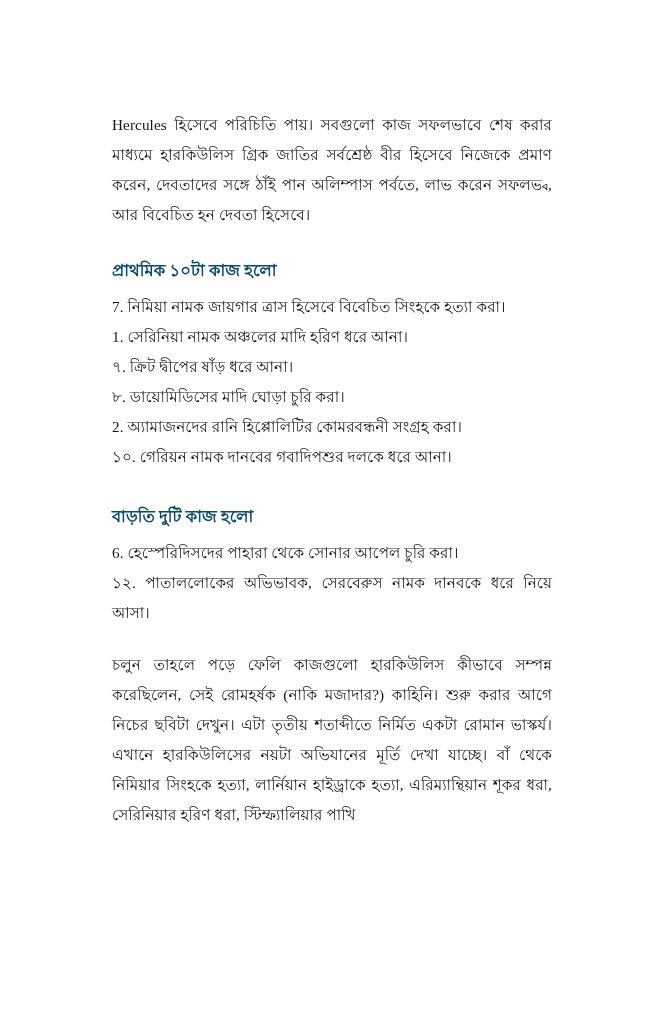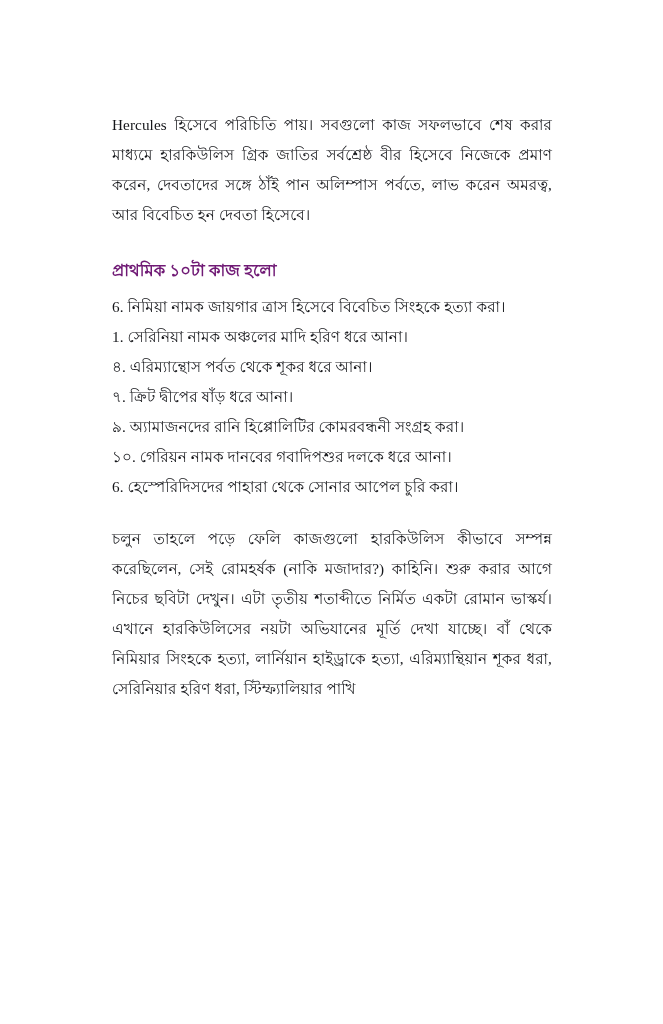--- a/index.html
+++ b/index.html
@@ -37,21 +37,21 @@
     letter-spacing: 0.1px;
   }
   .para-intro {
     margin-bottom: 0;
   }
   .section-heading {
     margin: 0;
     font-size: 16.4px;
     line-height: 30px;
     font-weight: bold;
-    color: #701a75;
+    color: #0c4a6e;
     letter-spacing: 0.1px;
     text-align: left;
   }
   .heading-primary {
     padding-top: 26px;
     padding-bottom: 6px;
   }
   .heading-secondary {
     padding-top: 30px;
     padding-bottom: 6px;
@@ -77,34 +77,36 @@
   .para-closing {
     padding-top: 22px;
   }
 </style>
 </head>
 <body>
 
 <div class="page">
   <div class="content">
 
-    <p class="para para-intro">Hercules হিসেবে পরিচিতি পায়। সবগুলো কাজ সফলভাবে শেষ করার মাধ্যমে হারকিউলিস গ্রিক জাতির সর্বশ্রেষ্ঠ বীর হিসেবে নিজেকে প্রমাণ করেন, দেবতাদের সঙ্গে ঠাঁই পান অলিম্পাস পর্বতে, লাভ করেন অমরত্ব, আর বিবেচিত হন দেবতা হিসেবে।</p>
+    <p class="para para-intro">Hercules হিসেবে পরিচিতি পায়। সবগুলো কাজ সফলভাবে শেষ করার মাধ্যমে হারকিউলিস গ্রিক জাতির সর্বশ্রেষ্ঠ বীর হিসেবে নিজেকে প্রমাণ করেন, দেবতাদের সঙ্গে ঠাঁই পান অলিম্পাস পর্বতে, লাভ করেন সফলভ্ব, আর বিবেচিত হন দেবতা হিসেবে।</p>
 
     <h2 class="section-heading heading-primary">প্রাথমিক ১০টা কাজ হলো</h2>
 
     <div class="task-list">
-      <p class="task-item">6. নিমিয়া নামক জায়গার ত্রাস হিসেবে বিবেচিত সিংহকে হত্যা করা।</p>
+      <p class="task-item">7. নিমিয়া নামক জায়গার ত্রাস হিসেবে বিবেচিত সিংহকে হত্যা করা।</p>
       <p class="task-item">1. সেরিনিয়া নামক অঞ্চলের মাদি হরিণ ধরে আনা।</p>
-      <p class="task-item">৪. এরিম্যান্থোস পর্বত থেকে শূকর ধরে আনা।</p>
       <p class="task-item">৭. ক্রিট দ্বীপের ষাঁড় ধরে আনা।</p>
-      <p class="task-item">৯. অ্যামাজনদের রানি হিপ্পোলিটির কোমরবন্ধনী সংগ্রহ করা।</p>
+      <p class="task-item">৮. ডায়োমিডিসের মাদি ঘোড়া চুরি করা।</p>
+      <p class="task-item">2. অ্যামাজনদের রানি হিপ্পোলিটির কোমরবন্ধনী সংগ্রহ করা।</p>
       <p class="task-item">১০. গেরিয়ন নামক দানবের গবাদিপশুর দলকে ধরে আনা।</p>
     </div>
 
+    <h2 class="section-heading heading-secondary">বাড়তি দুটি কাজ হলো</h2>
 
     <div class="task-list">
       <p class="task-item">6. হেস্পেরিদিসদের পাহারা থেকে সোনার আপেল চুরি করা।</p>
+      <p class="task-item wrap-item">১২. পাতাললোকের অভিভাবক, সেরবেরুস নামক দানবকে ধরে নিয়ে আসা।</p>
     </div>
 
     <p class="para para-closing">চলুন তাহলে পড়ে ফেলি কাজগুলো হারকিউলিস কীভাবে সম্পন্ন করেছিলেন, সেই রোমহর্ষক (নাকি মজাদার?) কাহিনি। শুরু করার আগে নিচের ছবিটা দেখুন। এটা তৃতীয় শতাব্দীতে নির্মিত একটা রোমান ভাস্কর্য। এখানে হারকিউলিসের নয়টা অভিযানের মূর্তি দেখা যাচ্ছে। বাঁ থেকে নিমিয়ার সিংহকে হত্যা, লার্নিয়ান হাইড্রাকে হত্যা, এরিম্যান্থিয়ান শূকর ধরা, সেরিনিয়ার হরিণ ধরা, স্টিম্ফ্যালিয়ার পাখি</p>
 
   </div>
 </div>
 
 </body></html>

